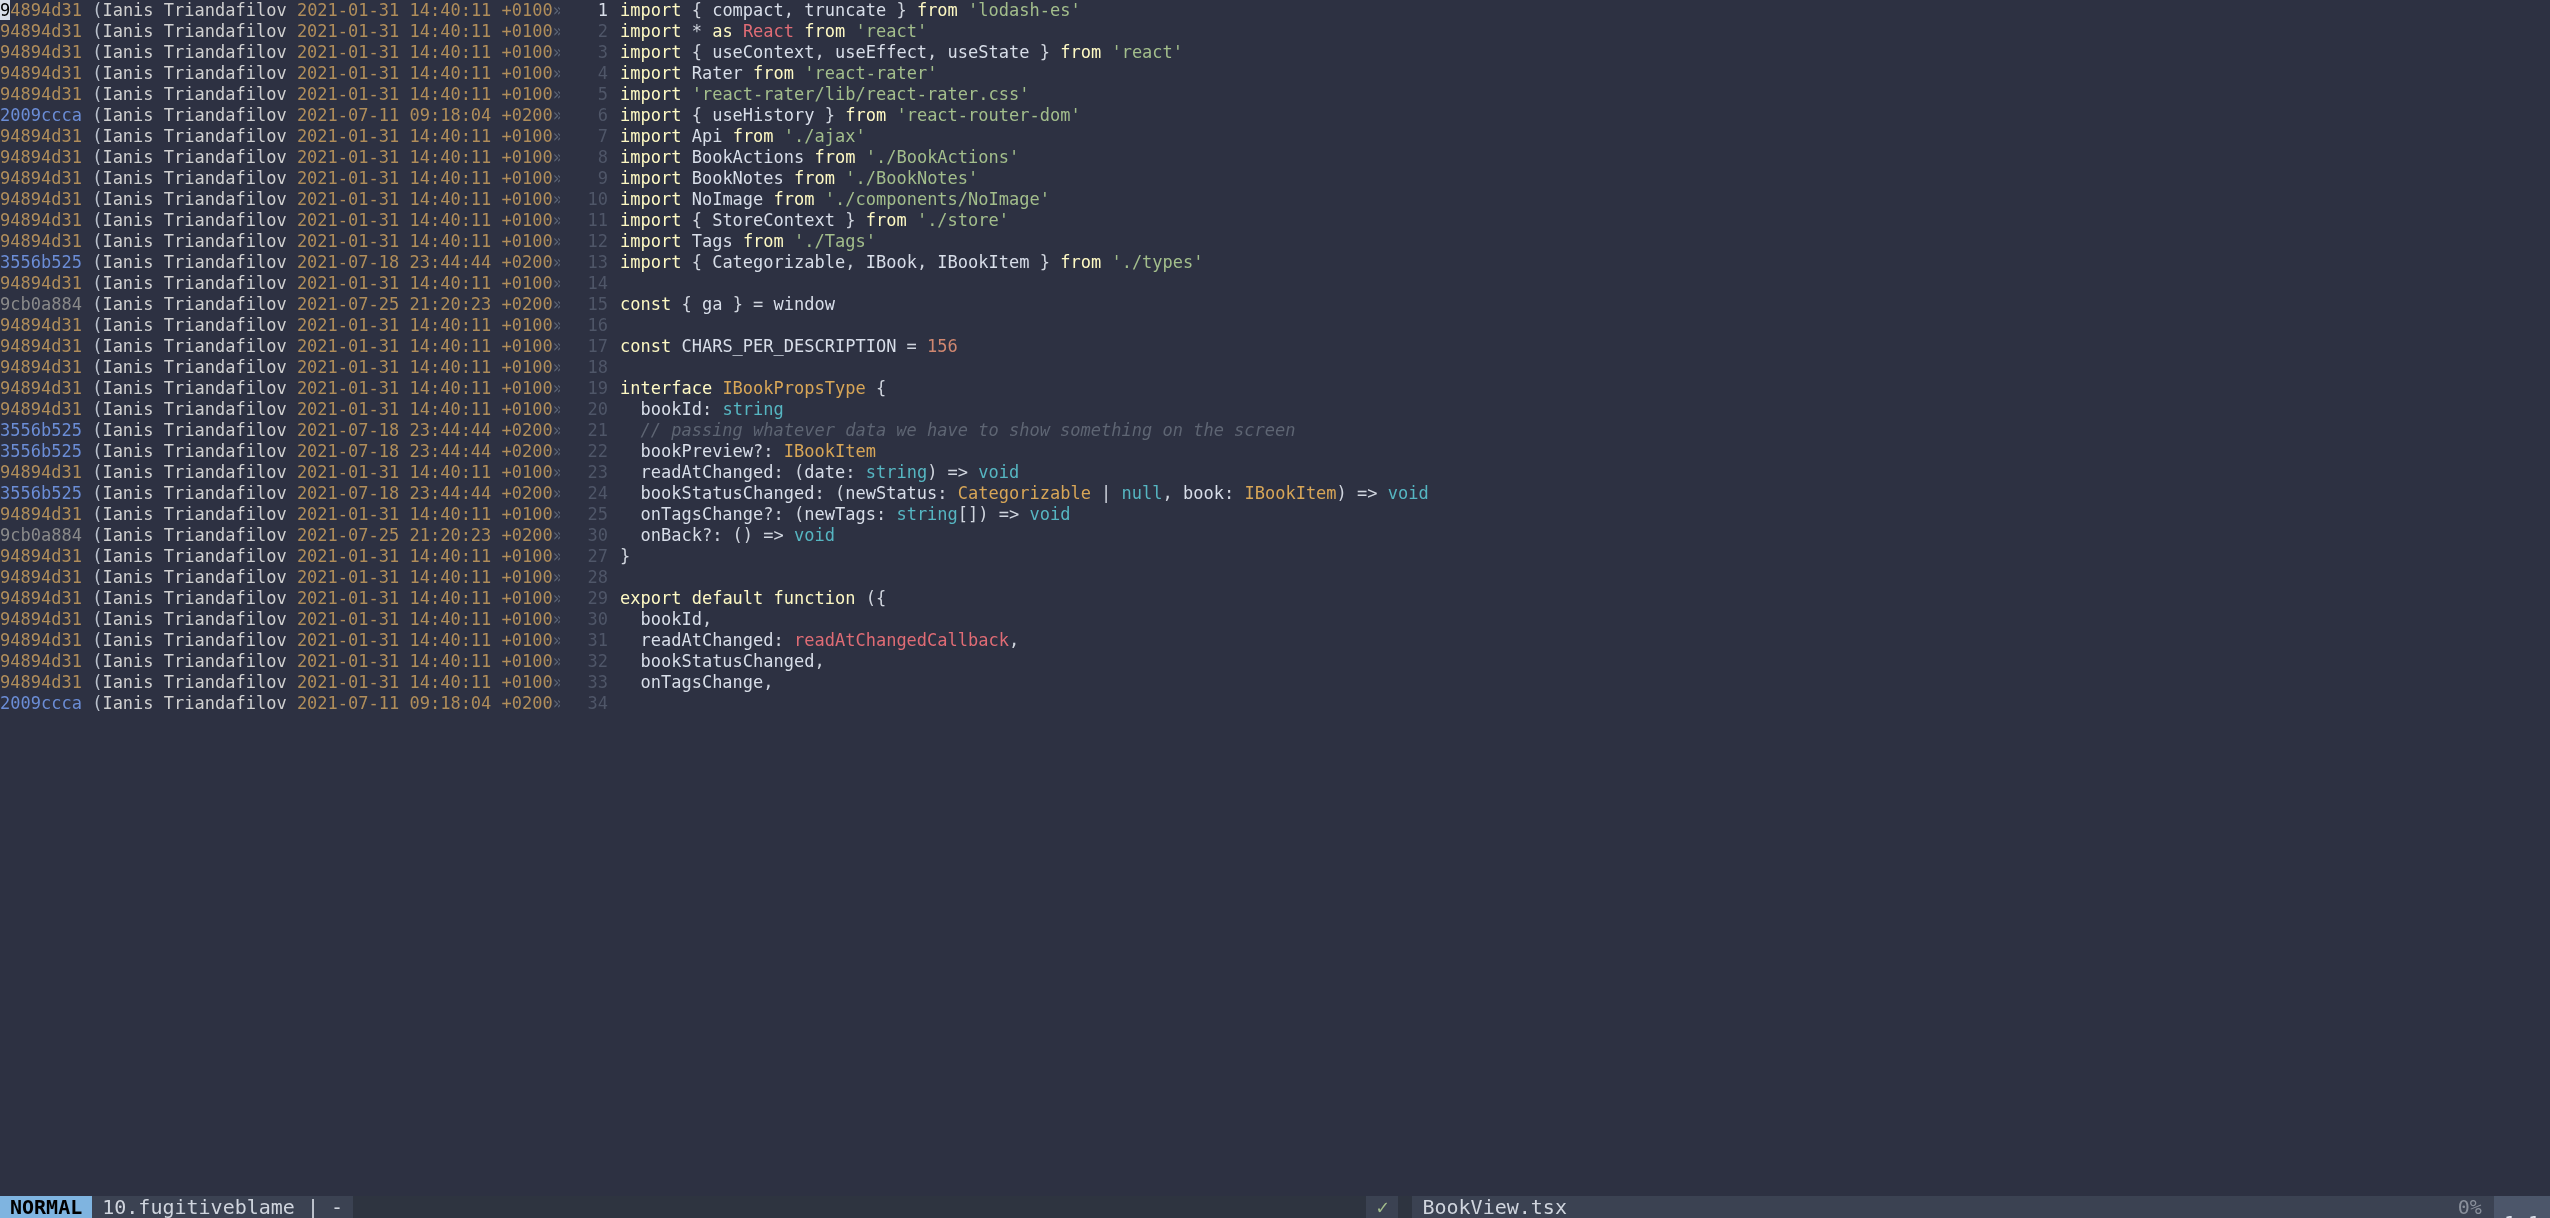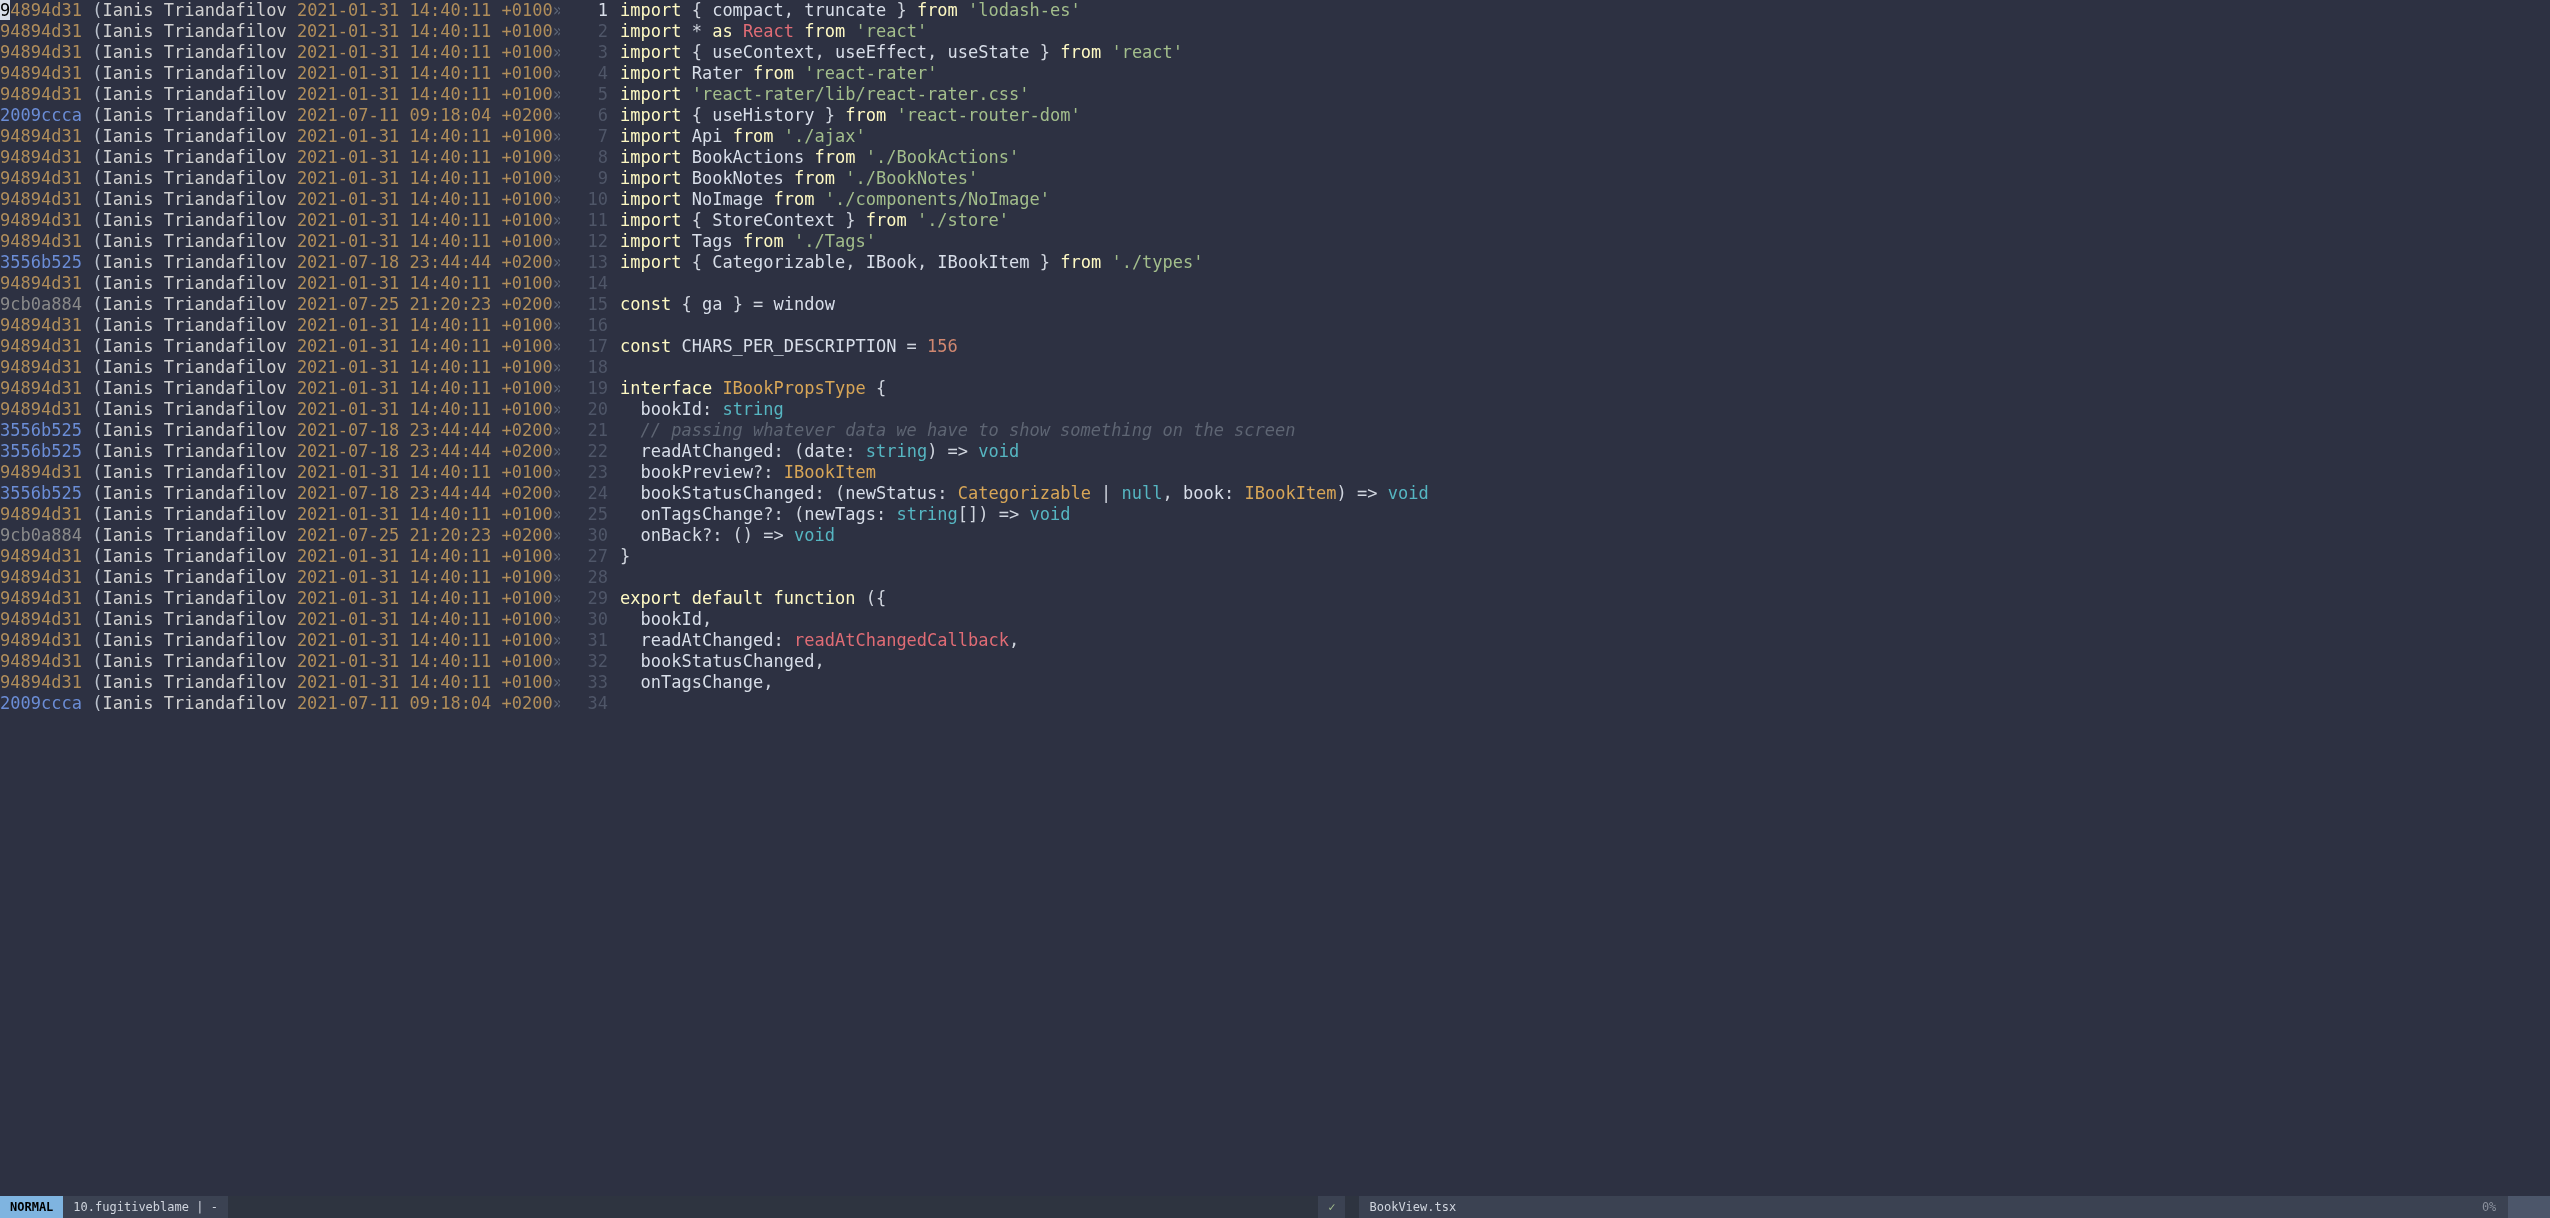--- a/index.html
+++ b/index.html
@@ -75,21 +75,21 @@
 .num { color: #d08770; }
 .comment { color: #5e6573; font-style: italic; }
 .react { color: #e06c75; }
 .typename { color: #d8a657; }
 .builtin { color: #56b6c2; }
 
 .statusline {
   display: flex;
   height: 22px;
   line-height: 22px;
-  font-size: 12px;
+  font-size: 20px;
   width: 100%;
 }
 .sl-mode {
   background: #7fb4e0;
   color: #000;
   font-weight: bold;
   padding: 0 10px;
 }
 .sl-file {
   background: #3b4252;
@@ -218,22 +218,22 @@
         <div class="code-row"><span class="kw">import</span><span class="punct"> </span><span class="ident">Tags</span><span class="punct"> </span><span class="kw">from</span><span class="punct"> </span><span class="str">'./Tags'</span></div>
         <div class="code-row"><span class="kw">import</span><span class="punct"> { </span><span class="ident">Categorizable</span><span class="punct">, </span><span class="ident">IBook</span><span class="punct">, </span><span class="ident">IBookItem</span><span class="punct"> } </span><span class="kw">from</span><span class="punct"> </span><span class="str">'./types'</span></div>
         <div class="code-row"></div>
         <div class="code-row"><span class="kw">const</span><span class="punct"> { </span><span class="ident">ga</span><span class="punct"> } = </span><span class="ident">window</span></div>
         <div class="code-row"></div>
         <div class="code-row"><span class="kw">const</span><span class="punct"> </span><span class="ident">CHARS_PER_DESCRIPTION</span><span class="punct"> = </span><span class="num">156</span></div>
         <div class="code-row"></div>
         <div class="code-row"><span class="kw">interface</span><span class="punct"> </span><span class="typename">IBookPropsType</span><span class="punct"> {</span></div>
         <div class="code-row"><span class="punct">  </span><span class="ident">bookId</span><span class="punct">: </span><span class="builtin">string</span></div>
         <div class="code-row"><span class="punct">  </span><span class="comment">// passing whatever data we have to show something on the screen</span></div>
+        <div class="code-row"><span class="punct">  </span><span class="ident">bookPreview</span><span class="punct">?: </span><span class="typename">IBookItem</span></div>
         <div class="code-row"><span class="punct">  </span><span class="ident">readAtChanged</span><span class="punct">: (</span><span class="ident">date</span><span class="punct">: </span><span class="builtin">string</span><span class="punct">) =&gt; </span><span class="builtin">void</span></div>
-        <div class="code-row"><span class="punct">  </span><span class="ident">bookPreview</span><span class="punct">?: </span><span class="typename">IBookItem</span></div>
         <div class="code-row"><span class="punct">  </span><span class="ident">bookStatusChanged</span><span class="punct">: (</span><span class="ident">newStatus</span><span class="punct">: </span><span class="typename">Categorizable</span><span class="punct"> | </span><span class="builtin">null</span><span class="punct">, </span><span class="ident">book</span><span class="punct">: </span><span class="typename">IBookItem</span><span class="punct">) =&gt; </span><span class="builtin">void</span></div>
         <div class="code-row"><span class="punct">  </span><span class="ident">onTagsChange</span><span class="punct">?: (</span><span class="ident">newTags</span><span class="punct">: </span><span class="builtin">string</span><span class="punct">[]) =&gt; </span><span class="builtin">void</span></div>
         <div class="code-row"><span class="punct">  </span><span class="ident">onBack</span><span class="punct">?: () =&gt; </span><span class="builtin">void</span></div>
         <div class="code-row"><span class="punct">}</span></div>
         <div class="code-row"></div>
         <div class="code-row"><span class="kw">export</span><span class="punct"> </span><span class="kw">default</span><span class="punct"> </span><span class="kw">function</span><span class="punct"> ({</span></div>
         <div class="code-row"><span class="punct">  </span><span class="ident">bookId</span><span class="punct">,</span></div>
         <div class="code-row"><span class="punct">  </span><span class="ident">readAtChanged</span><span class="punct">: </span><span class="react">readAtChangedCallback</span><span class="punct">,</span></div>
         <div class="code-row"><span class="punct">  </span><span class="ident">bookStatusChanged</span><span class="punct">,</span></div>
         <div class="code-row"><span class="punct">  </span><span class="ident">onTagsChange</span><span class="punct">,</span></div>

